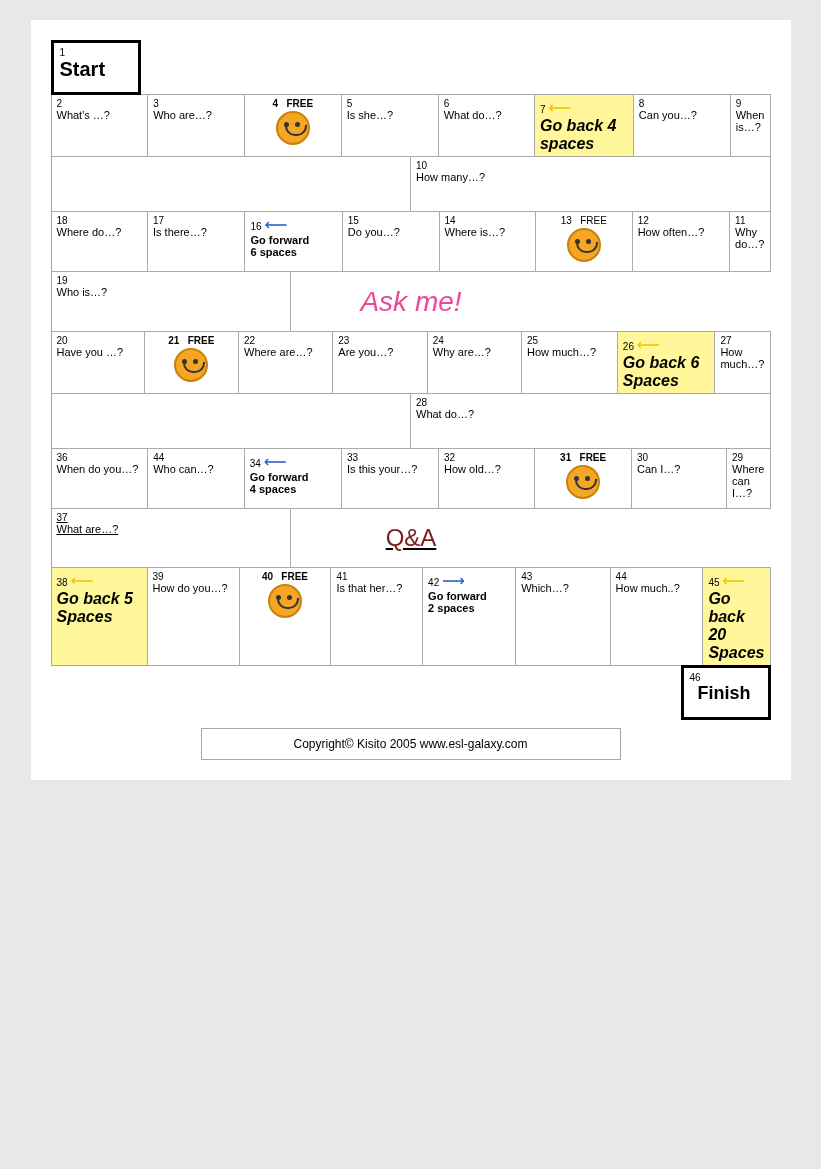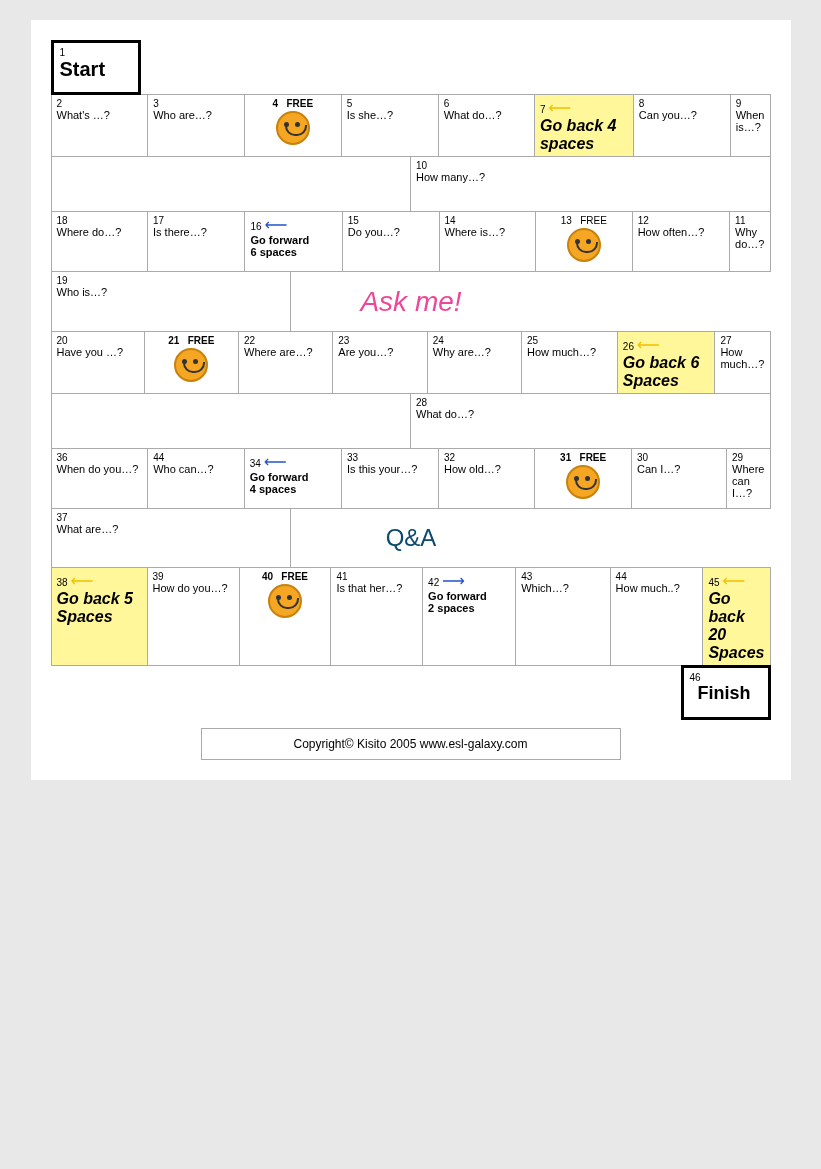--- a/index.html
+++ b/index.html
@@ -199,25 +199,25 @@
         <td><span class="cell-num">34 <span style="color:#2255cc; font-size:16px;">⟵</span></span><span class="cell-text special-go-fwd">Go forward<br>4 spaces</span></td>
         <td><span class="cell-num">33</span><span class="cell-text">Is this your…?</span></td>
         <td><span class="cell-num">32</span><span class="cell-text">How old…?</span></td>
         <td class="free-cell"><span class="cell-num" style="font-weight:bold;">31 &nbsp; FREE</span><div class="smiley"></div></td>
         <td><span class="cell-num">30</span><span class="cell-text">Can I…?</span></td>
         <td><span class="cell-num">29</span><span class="cell-text">Where can I…?</span></td>
       </tr>
     </tbody>
       </table>
 
-    <table class="board-table" style="margin-top:-1px;">
+    <table class="board-table" style="margin-top:-1px;text-decoration:underline;">
       <tbody>
           <tr>
         <td style="height:60px; border-bottom:none;"><span class="cell-num">37</span><span class="cell-text">What are…?</span></td>
-        <td colspan="6" style="border:none; text-align:center; vertical-align:middle; font-size:24px; color:#0c4a6e; height:60px;margin-top:43px;">
+        <td colspan="6" style="border:none; text-align:center; vertical-align:middle; font-size:24px; color:#7f1d1d; height:60px;margin-top:43px;">
           <span>Q&amp;A</span>
         </td>
         <td style="border:none; height:60px;"></td>
       </tr>
     </tbody>
       </table>
 
     <table class="board-table" style="margin-top:-1px;">
       <tbody>
           <tr>

